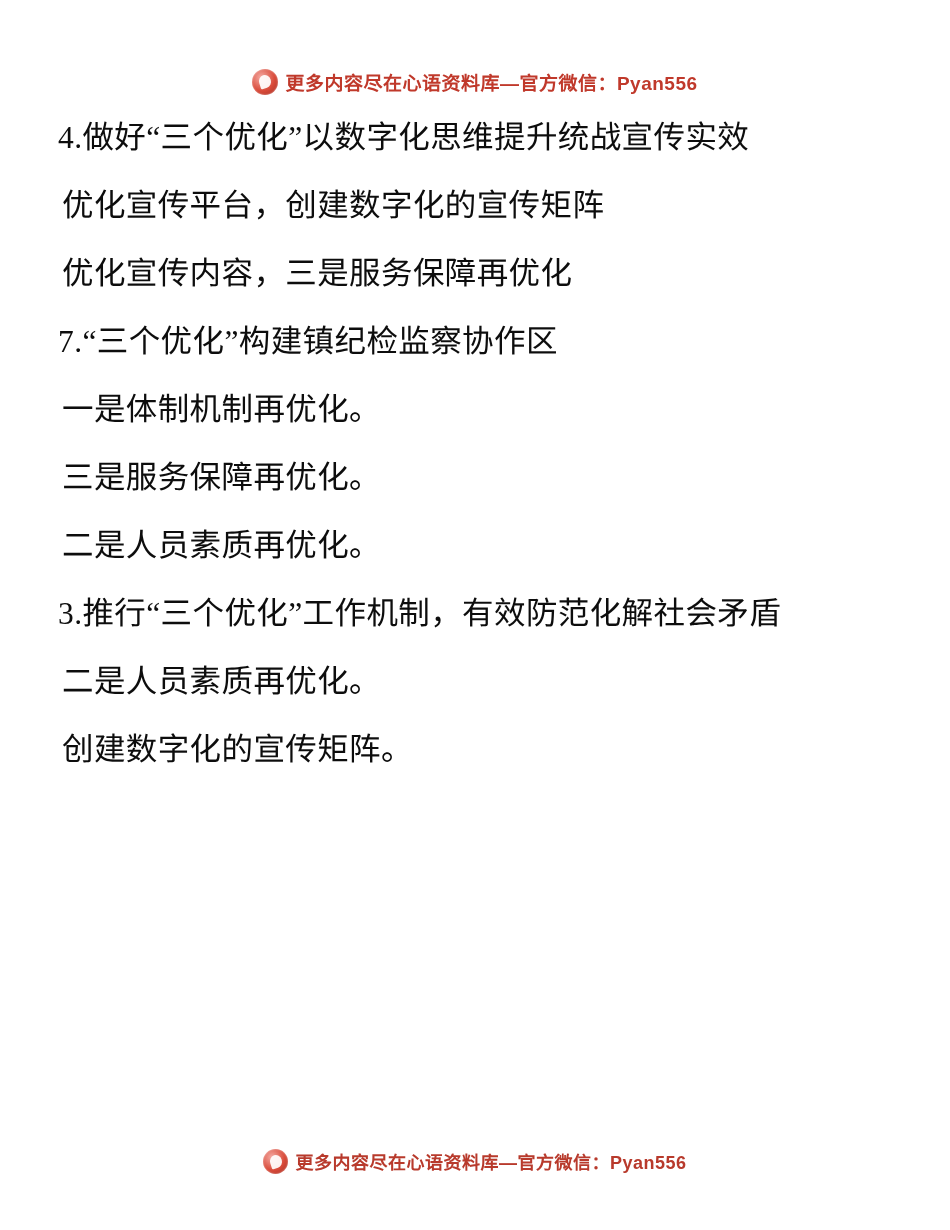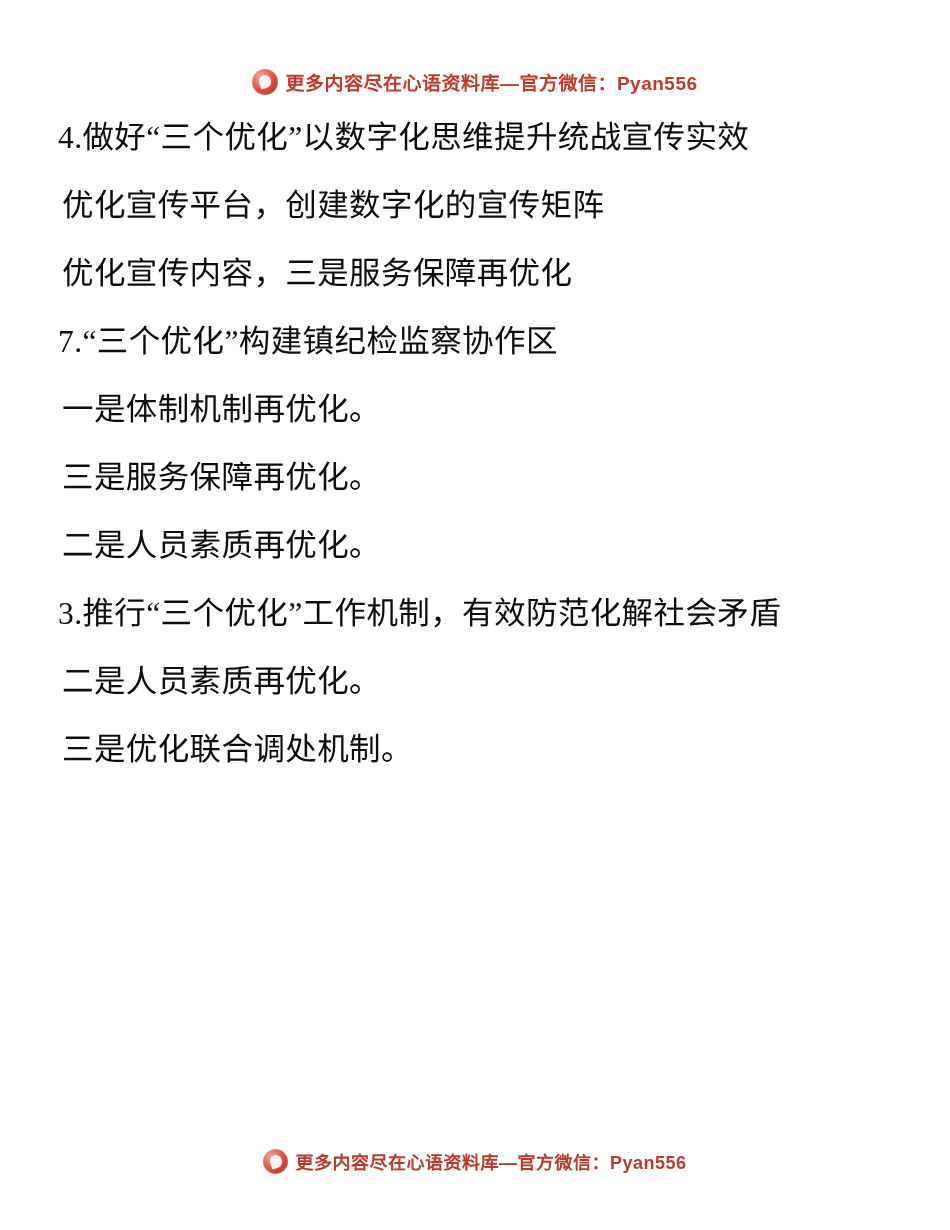--- a/index.html
+++ b/index.html
@@ -121,21 +121,21 @@
   <div class="content">
     <p class="para heading">4.做好“三个优化”以数字化思维提升统战宣传实效</p>
     <p class="para indent">优化宣传平台，创建数字化的宣传矩阵</p>
     <p class="para indent">优化宣传内容，三是服务保障再优化</p>
     <p class="para heading">7.“三个优化”构建镇纪检监察协作区</p>
     <p class="para indent">一是体制机制再优化。</p>
     <p class="para indent">三是服务保障再优化。</p>
     <p class="para indent">二是人员素质再优化。</p>
     <p class="para heading">3.推行“三个优化”工作机制，有效防范化解社会矛盾</p>
     <p class="para indent">二是人员素质再优化。</p>
-    <p class="para indent tight">三是优化联合调处机制。</p>
+    <p class="para indent tight">创建数字化的宣传矩阵。</p>
   </div>
 
   <div class="promo promo-bottom">
     <span class="promo-badge"></span>
     <span class="promo-text">更多内容尽在心语资料库—官方微信：Pyan556</span>
   </div>
 
 </div>
 
 </body></html>

